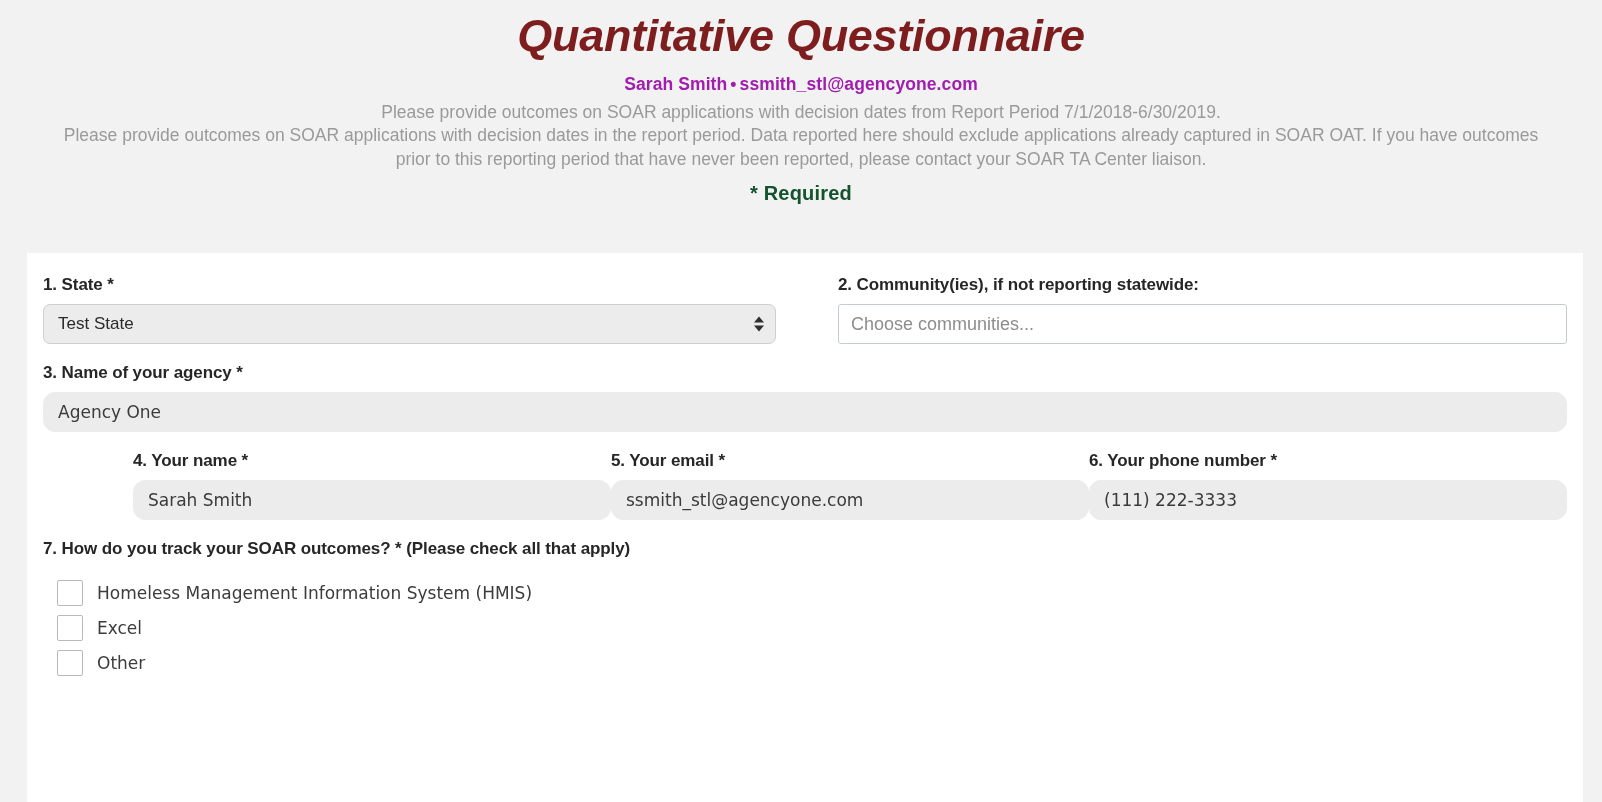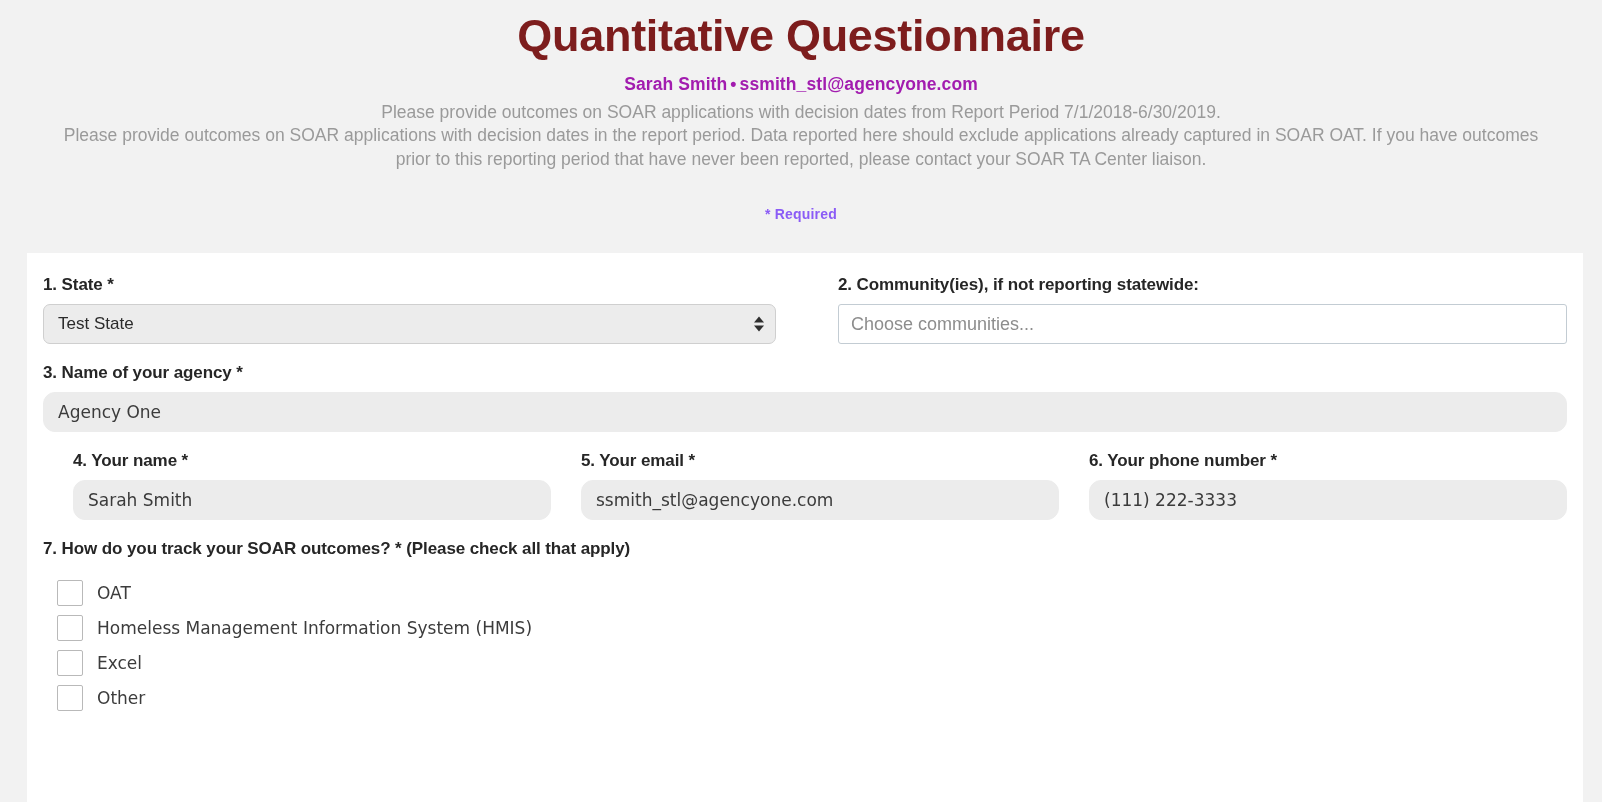--- a/index.html
+++ b/index.html
@@ -23,43 +23,44 @@
     padding-top: 10px;
     text-align: center;
   }
   .page-title {
     font-size: 45px;
     font-weight: bold;
     color: #7d1d1d;
     letter-spacing: -0.3px;
     line-height: 1.15;
     margin: 0 0 12px 0;
+    font-style: italic;
   }
   .byline {
     font-size: 17.5px;
     font-weight: bold;
     color: #a21caf;
     margin-bottom: 6px;
     letter-spacing: 0.1px;
   }
   .byline .sep { padding: 0 3px; }
   .intro {
     color: #9a9a9a;
     font-size: 17.5px;
     line-height: 23.5px;
     max-width: 1540px;
     margin: 0 auto;
     padding: 0 30px;
   }
   .intro .line { display: block; }
   .required-note {
-    margin-top: 35px;
-    font-size: 14px;
-    font-weight: bold;
-    color: #8b5cf6;
+    margin-top: 11px;
+    font-size: 20px;
+    font-weight: bold;
+    color: #14532d;
     letter-spacing: 0.2px;
   }
 
   
   .card {
     position: absolute;
     left: 27px;
     top: 253px;
     width: 1556px;
     height: 549px;
@@ -137,21 +138,21 @@
   .tri-up { border-bottom: 6px solid #2f2f2f; }
   .tri-dn { border-top: 6px solid #2f2f2f; }
 
   
   .block { margin-bottom: 19px; justify-content: flex-end; }
 
   .col-q1 { width: 741px; }
   .col-q2 { width: 737px; margin-left: 62px; }
   .col-q3 { width: 100%; }
   .col-third { width: 478px; }
-  .col-third + .col-third { margin-left: 30px; }
+  .col-third + .col-third { }
 
   
   .checkbox-list { margin-top: 16px; }
   .check-row {
     display: flex;
     align-items: center;
     height: 35px;
   }
   .checkbox {
     width: 26px;
@@ -241,24 +242,20 @@
           <span>(111) 222-3333</span>
         </div>
       </div>
     </div>
 
     <div>
       <label class="q-label">7. How do you track your SOAR outcomes? * (Please check all that apply)</label>
       <div class="checkbox-list">
         <div class="check-row">
           <span class="checkbox"></span>
-          <span class="check-label">OAT</span>
-        </div>
-        <div class="check-row">
-          <span class="checkbox"></span>
           <span class="check-label">Homeless Management Information System (HMIS)</span>
         </div>
         <div class="check-row">
           <span class="checkbox"></span>
           <span class="check-label">Excel</span>
         </div>
         <div class="check-row">
           <span class="checkbox"></span>
           <span class="check-label">Other</span>
         </div>

